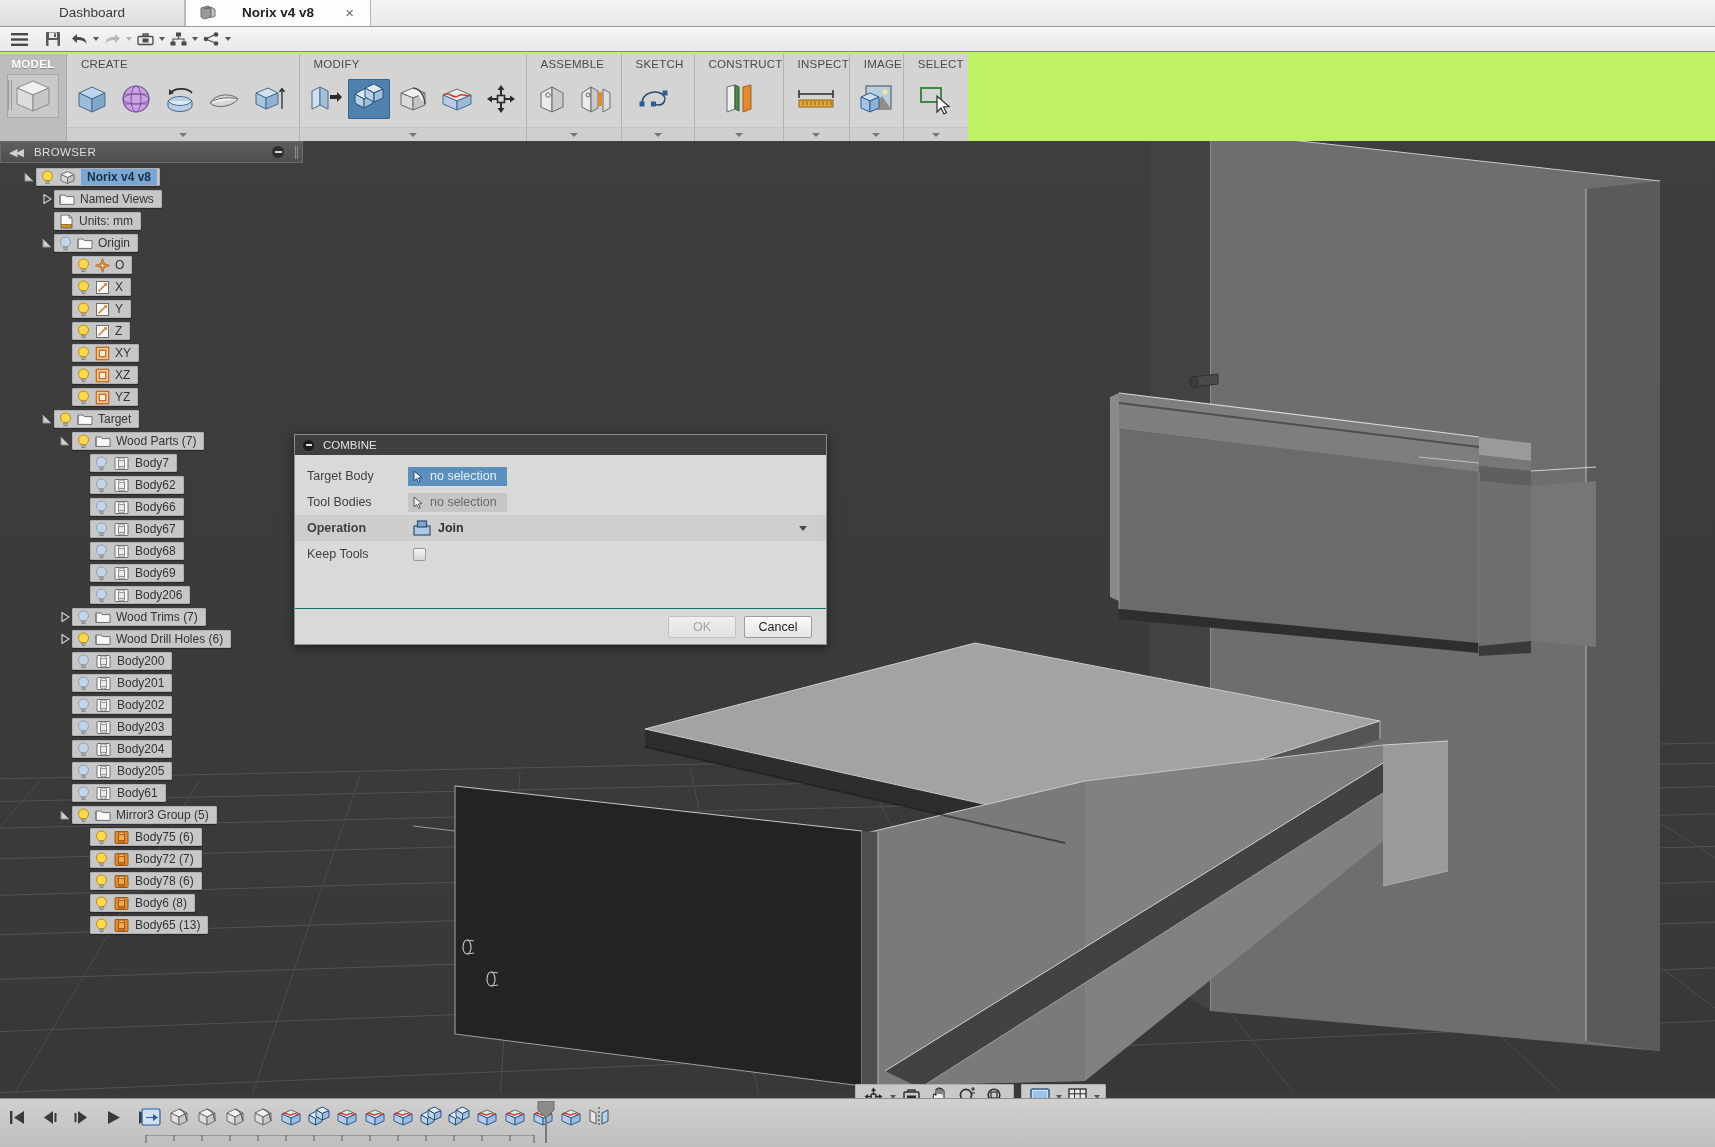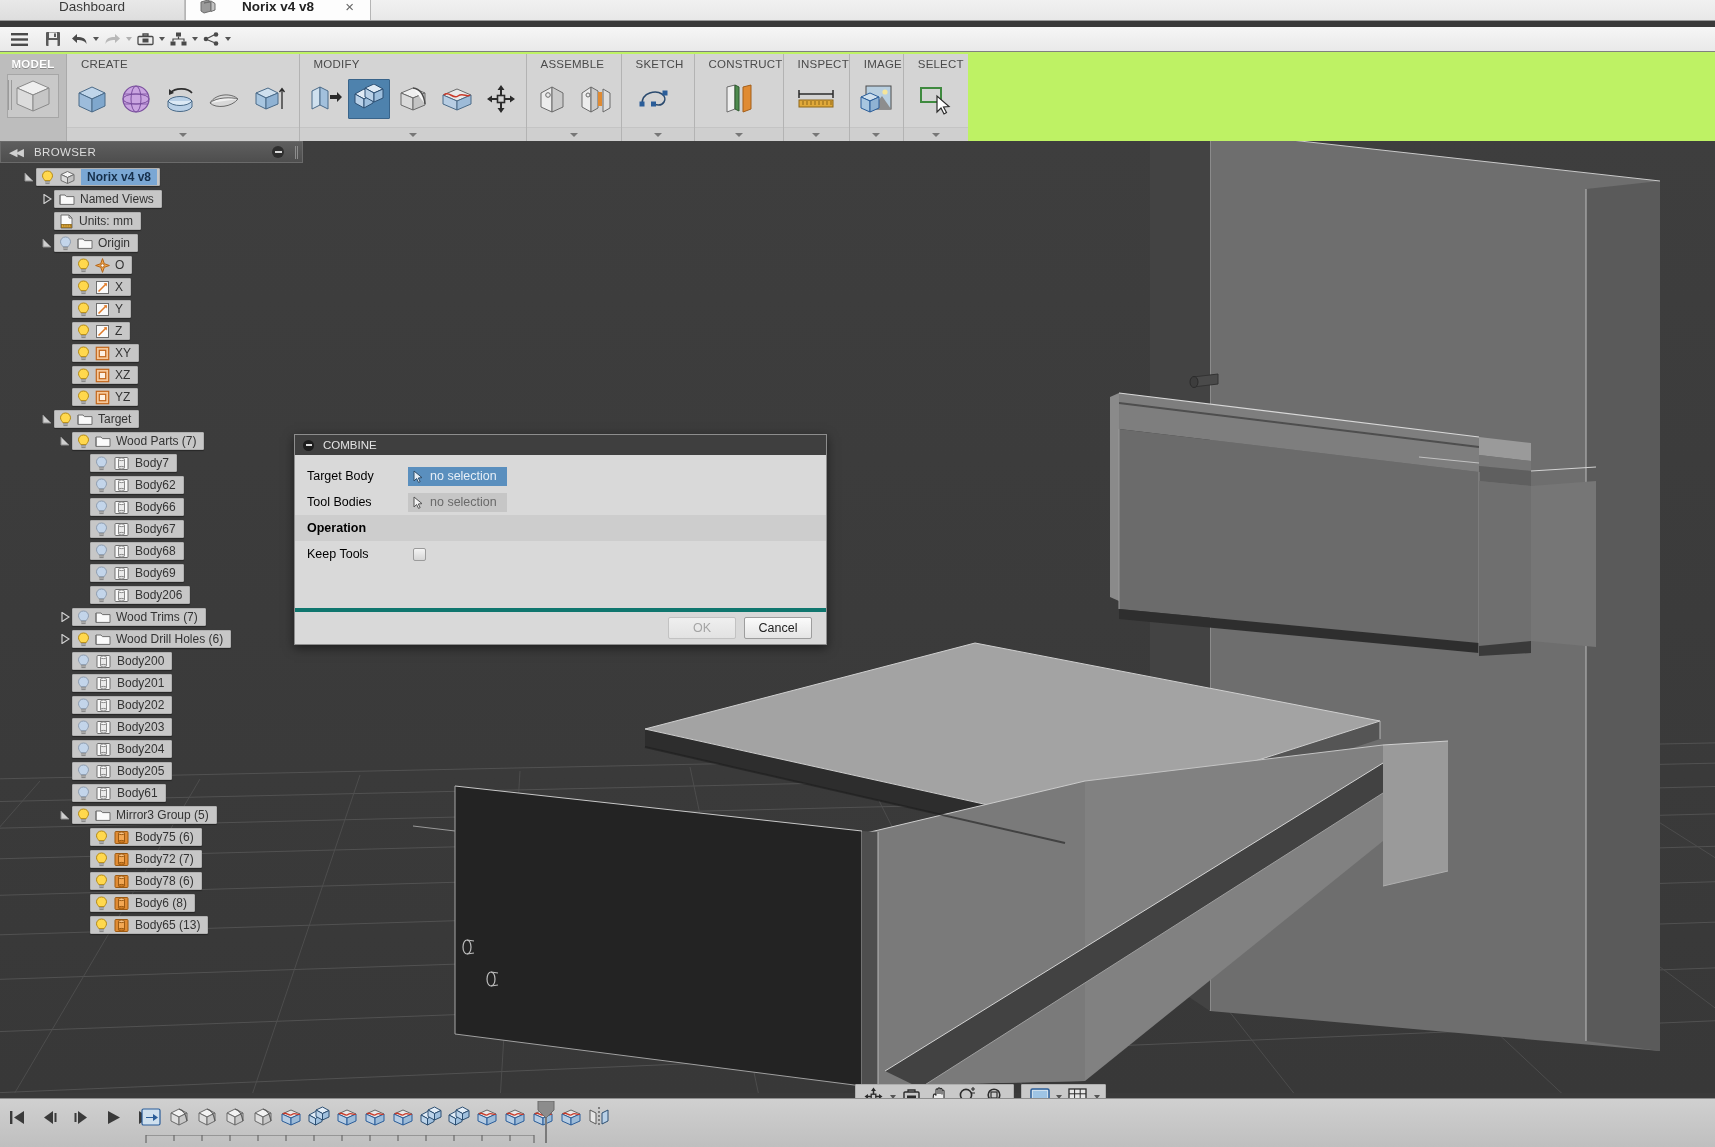--- a/index.html
+++ b/index.html
@@ -6,21 +6,21 @@
   html, body {
     width: 1715px; height: 1147px;
     overflow: hidden;
     font-family: "Liberation Sans", sans-serif;
     background: #3a3a3a;
   }
   #app { position: relative; width: 1715px; height: 1147px; }
 
   
   .tabbar {
-    position: absolute; left:0; top:0; width:1715px; height:21px;
+    position: absolute; left:0; top:0; width:1715px; height:27px;
     background: linear-gradient(#f2f2f2,#e2e2e2);
     border-bottom: 1px solid #9a9a9a;
     display:flex; align-items:flex-end;
   }
   .tab {
     height: 27px; display:flex; align-items:center; gap:8px;
     padding: 0 16px; font-size: 13.5px; color:#333;
     border-right: 1px solid #c0c0c0;
     background: linear-gradient(#ececec,#dedede);
   }
@@ -121,36 +121,36 @@
   .dlg-title {
     height:20px; background:#3f3f3f; color:#e3e3e3; font-size:11.5px;
     display:flex; align-items:center; padding-left:8px; gap:9px;
   }
   .dlg-collapse { width:11px;height:11px;border-radius:50%;background:#1d1d1d;
     display:flex;align-items:center;justify-content:center;}
   .dlg-collapse i{display:block;width:6px;height:2px;background:#e0e0e0;}
   .dlg-body { padding:8px 0 0 0; }
   .row { height:26px; display:flex; align-items:center; }
   .row.alt { background:#cdcdcd;font-weight:bold; }
-  .row .rlabel { width:113px; padding-left:12px; font-size:12.5px; color:#000000; }
+  .row .rlabel { width:113px; padding-left:12px; font-size:12.5px; color:#404040; }
   .selfield {
     height:19px; display:flex; align-items:center; gap:6px; padding:0 10px 0 5px;
     background:#c6c6c6; color:#6a6a6a; font-size:12.5px;
   }
   .selfield.active { background:#5a8fbe; color:#e6eef6; }
   .opfield { flex:1; margin-right:10px; height:21px; background:#cfcfcf;
     display:flex; align-items:center; gap:7px; padding-left:5px; position:relative;}
   .opfield .optxt { font-size:12.5px; color:#303030; }
   .opfield .opcar { position:absolute; right:9px; width:0;height:0;
     border-left:4.5px solid transparent;border-right:4.5px solid transparent;border-top:5px solid #4a4a4a;}
   .cbox { width:13px;height:13px; background:linear-gradient(#f4f4f4,#d6d6d6);
     border:1px solid #9b9b9b; border-radius:2px; margin-left:5px;}
   .dlg-footer {
     position:absolute; left:0; bottom:0; width:100%; height:36px;
-    border-top:4px solid #0f766e; display:flex; align-items:center;
+    border-top:1px solid #0f766e; display:flex; align-items:center;
     justify-content:flex-end; gap:8px; padding-right:14px;
   }
   .dbtn {
     min-width:68px; height:22px; font-size:12.5px; border:1px solid #9d9d9d;
     background:linear-gradient(#fbfbfb,#e4e4e4); color:#222; border-radius:2px;
     display:flex; align-items:center; justify-content:center;
   }
   .dbtn.disabled { color:#a4a4a4; background:linear-gradient(#efefef,#e2e2e2); border-color:#c2c2c2; }
 
   
@@ -1384,20 +1384,28 @@
         <div class="selfield">
           <svg width="11" height="13" viewBox="0 0 11 13">
             <path d="M1 1 L1 11 L3.6 8.5 L5.5 12.4 L7.2 11.6 L5.3 8 L9 7.6 Z" fill="#f3f3f3" stroke="#555" stroke-width="1"></path>
           </svg>
           <span>no selection</span>
         </div>
       </div>
 
       <div class="row alt">
         <div class="rlabel">Operation</div>
+        <div class="opfield">
+          <svg width="18" height="17" viewBox="0 0 18 17">
+            <rect x="1" y="6" width="16" height="9" fill="#aecbe6" stroke="#2c4f72" stroke-width="1.2"></rect>
+            <rect x="4.5" y="1" width="9" height="6" fill="#7fa9d1" stroke="#2c4f72" stroke-width="1.2"></rect>
+          </svg>
+          <span class="optxt">Join</span>
+          <span class="opcar"></span>
+        </div>
       </div>
 
 
       <div class="row">
         <div class="rlabel">Keep Tools</div>
         <div class="cbox"></div>
       </div>
     </div>
 
     <div class="dlg-footer">

